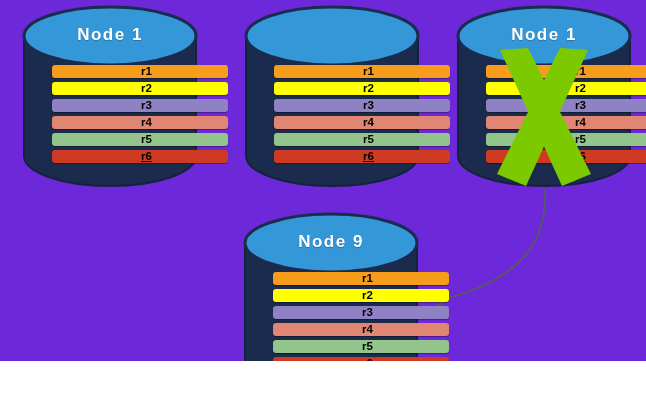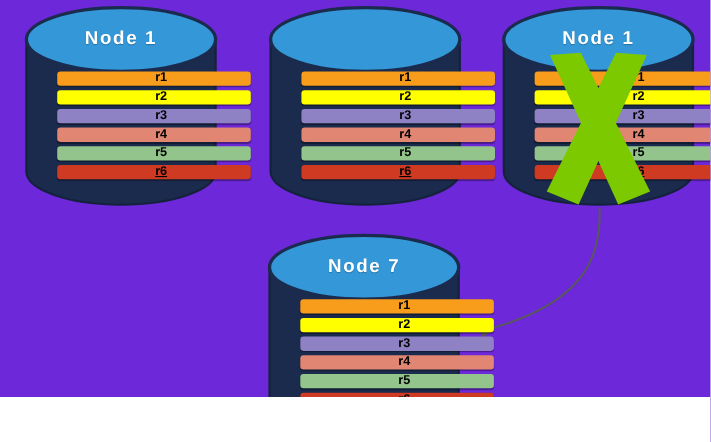--- a/index.html
+++ b/index.html
@@ -138,21 +138,21 @@
       <path d="M 6 2 L 34 0 L 97 126 L 68 138 Z" fill="#7dc900"></path>
       <path d="M 66 0 L 94 2 L 32 138 L 3 126 Z" fill="#7dc900"></path>
     </svg>
   </div>
 
   <div class="node" style="left:243px; top:213px; width:176px; height:180px;">
     <svg class="node-svg" width="176" height="180" viewBox="0 0 176 180">
       <path d="M 2 30 L 2 150 A 86 30 0 0 0 174 150 L 174 30 Z" fill="#1b2b4d" stroke="#15223d" stroke-width="2"></path>
       <ellipse cx="88" cy="30" rx="86" ry="29" fill="#3498d8" stroke="#1b2b4d" stroke-width="3"></ellipse>
     </svg>
-    <div class="node-title" style="top:19px;">Node  7</div>
+    <div class="node-title" style="top:19px;">Node  9</div>
     <div class="rows" style="top:59px; padding:0 30px;">
       <div class="row-bar" style="background:#f89c1c;">r1</div>
       <div class="row-bar" style="background:#ffff00;">r2</div>
       <div class="row-bar" style="background:#8f82c4;">r3</div>
       <div class="row-bar" style="background:#e08672;">r4</div>
       <div class="row-bar" style="background:#93c48b;">r5</div>
       <div class="row-bar" style="background:#cf3a23;">r6</div>
     </div>
   </div>
 

